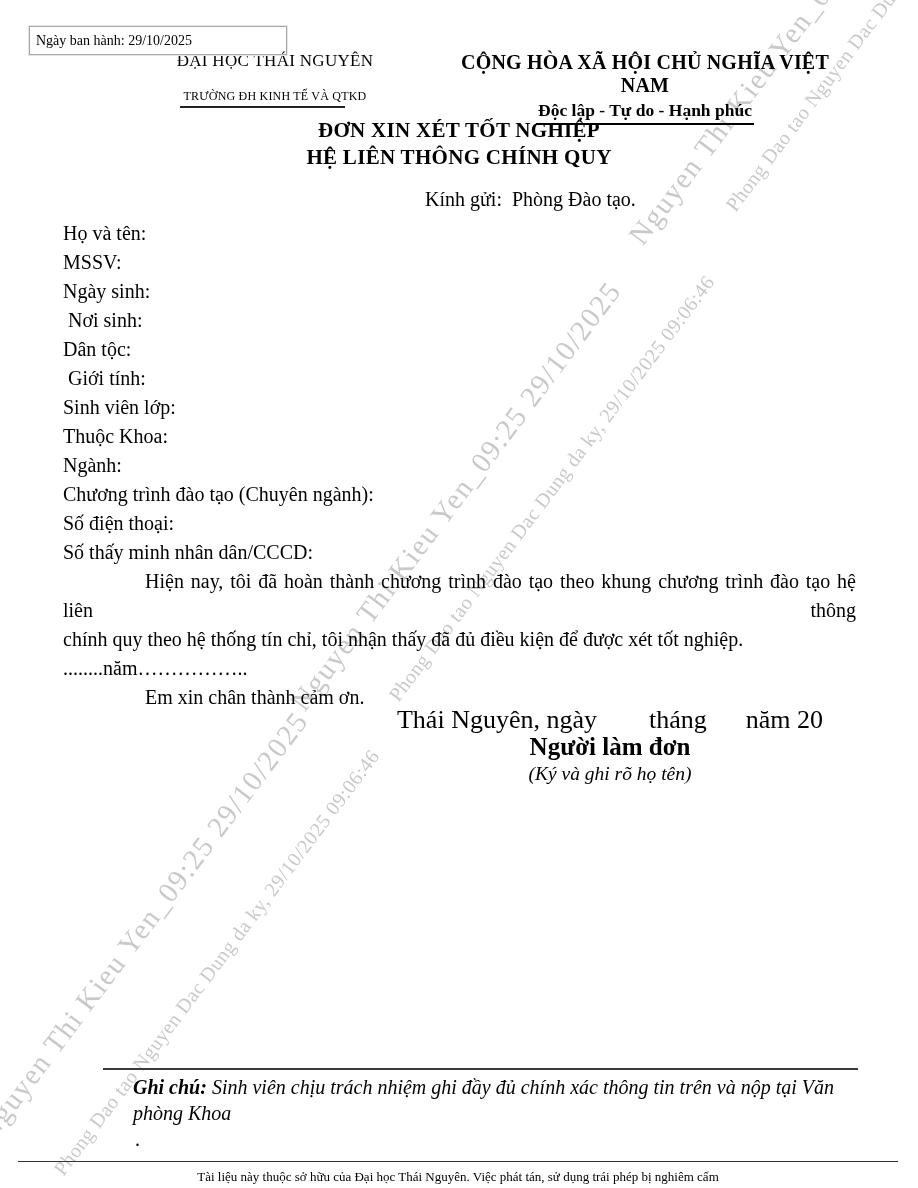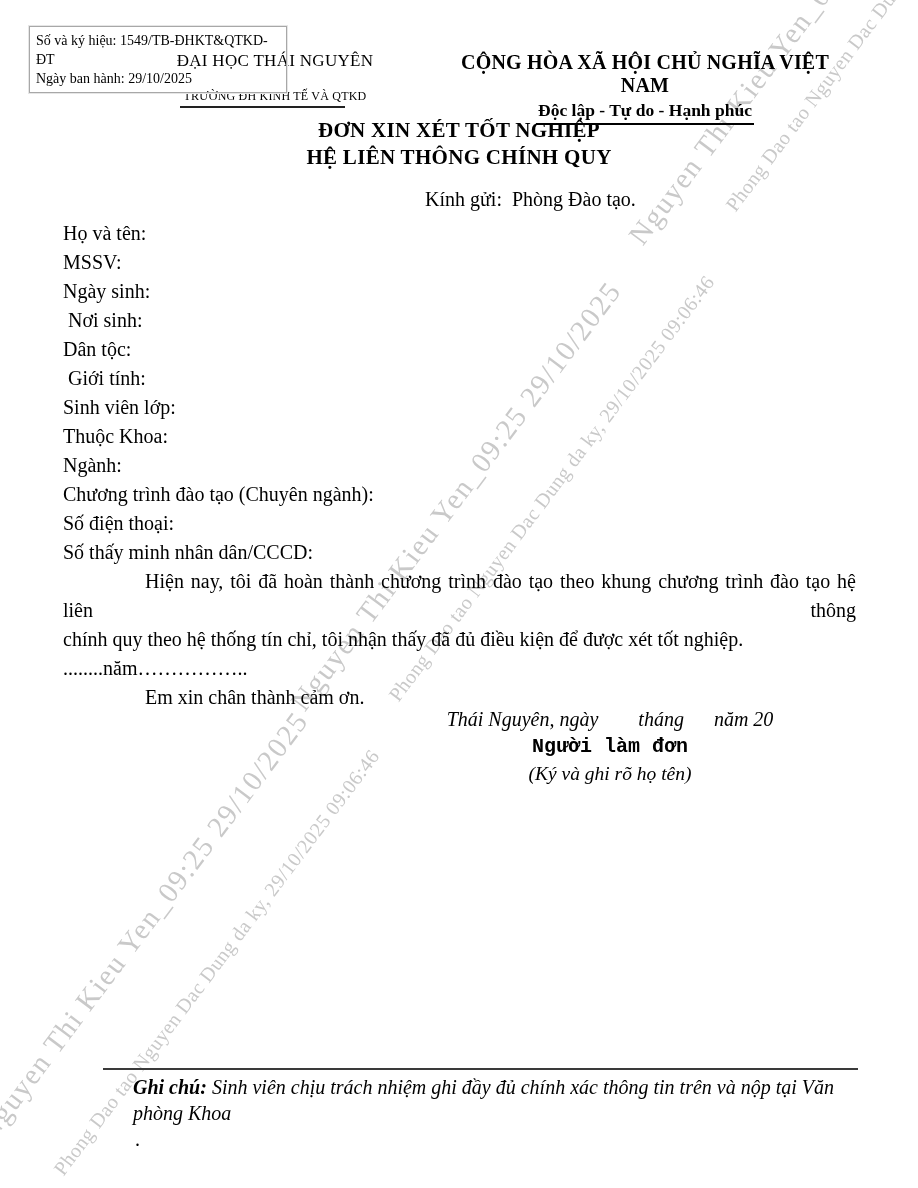--- a/index.html
+++ b/index.html
@@ -38,22 +38,22 @@
   
   .docbody{position:absolute;top:219px;left:63px;right:62px;z-index:1;
            font-size:20px;line-height:29px;}
   .fline{display:flex;align-items:baseline;flex-direction:column;}
   .lbl{white-space:pre;flex:0 0 auto;}
   .fill{flex:1 1 0;min-width:0;overflow:hidden;white-space:nowrap;letter-spacing:0.5px;}
   .fill.wide{flex:2.4 1 0;}
   .jline{text-align:justify;text-align-last:justify;}
   .indent{text-indent:82px;}
   .sign{width:460px;margin:-6px 0 0 317px;text-align:center;line-height:27px;}
-  .sign-date{font-style:italic;font-size:20px;white-space:pre;}
-  .sign-role{font-weight:bold;font-size:20px;font-family:Liberation Mono, monospace;}
+  .sign-date{font-size:26px;white-space:pre;}
+  .sign-role{font-weight:bold;font-size:25px;}
   .sign-note{font-style:italic;font-size:19.5px;}
   
   .note{position:absolute;left:103px;right:60px;top:1068px;z-index:1;
         border-top:2px solid #3a3a3a;padding-top:4px;font-size:20px;font-style:italic;line-height:26px;}
   .note-line{padding-left:30px;}
   .note-label{font-weight:bold;}
   .note-tail{padding-left:32px;font-style:normal;}
   .footer{position:absolute;left:18px;right:20px;top:1161px;z-index:1;
           border-top:1.5px solid #333;text-align:center;font-size:13px;padding-top:7px;}
 </style>
@@ -63,21 +63,20 @@
 <div class="page">
 
   <div class="wm wm-n wm1">Nguyen Thi Kieu Yen_09:25 29/10/2025</div>
   <div class="wm wm-p wm2">Phong Dao tao Nguyen Dac Dung da ky, 29/10/2025 09:06:46</div>
   <div class="wm wm-n wm3">Nguyen Thi Kieu Yen_09:25 29/10/2025</div>
   <div class="wm wm-p wm4">Phong Dao tao Nguyen Dac Dung da ky, 29/10/2025 09:06:46</div>
   <div class="wm wm-n wm5">Nguyen Thi Kieu Yen_09:25 29/10/2025</div>
   <div class="wm wm-p wm6">Phong Dao tao Nguyen Dac Dung da ky, 29/10/2025 09:06:46</div>
 
   <div class="stamp">
-    <div>Số và ký hiệu: 1549/TB-ĐHKT&amp;QTKD-ĐT</div>
     <div>Ngày ban hành: 29/10/2025</div>
   </div>
 
   <div class="hcol hleft">
     <div class="org-name">ĐẠI HỌC THÁI NGUYÊN</div>
     <div class="org-sub">TRƯỜNG ĐH KINH TẾ VÀ QTKD</div>
     <div class="org-underline"></div>
   </div>
 
   <div class="hcol hright">
@@ -158,14 +157,17 @@
 
   </div>
 
   <div class="note">
     <div class="note-line">
       <span class="note-label">Ghi chú:</span><span> Sinh viên chịu trách nhiệm ghi đầy đủ chính xác thông tin trên và nộp tại Văn phòng Khoa</span>
     </div>
     <div class="note-tail">.</div>
   </div>
 
+  <div class="footer">
+    <span>Tài liệu này thuộc sở hữu của Đại học Thái Nguyên. Việc phát tán, sử dụng trái phép bị nghiêm cấm</span>
+  </div>
 
 </div>
 
 </body></html>

